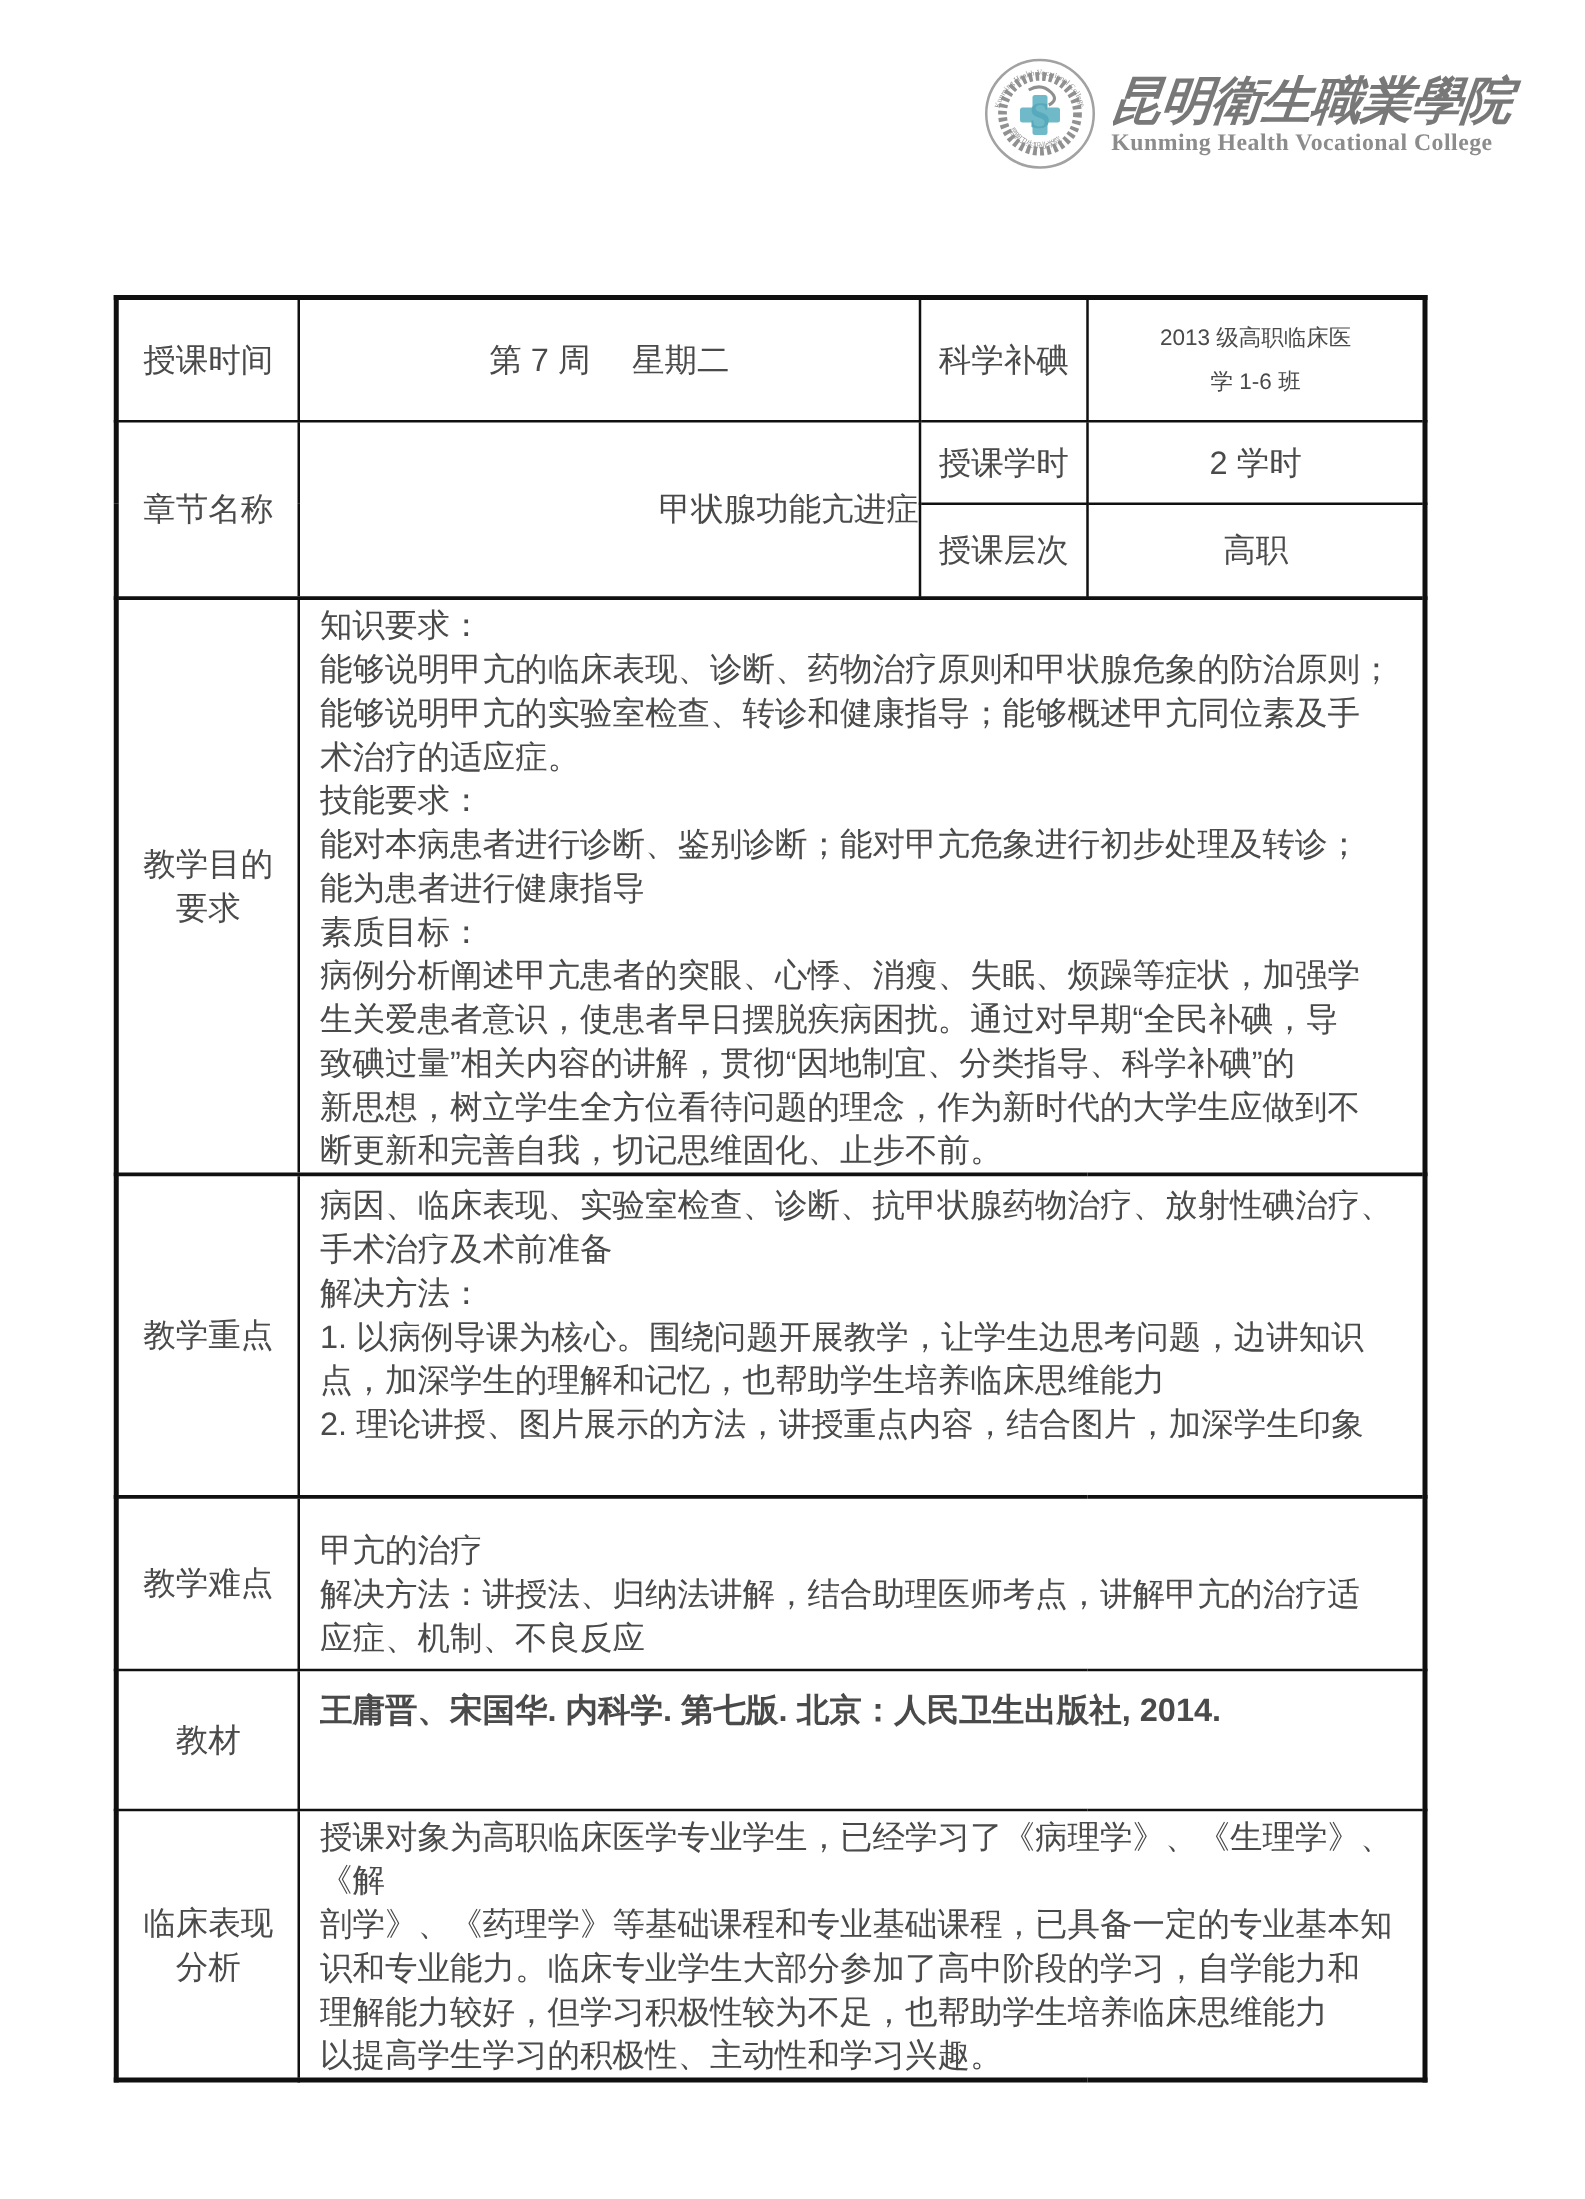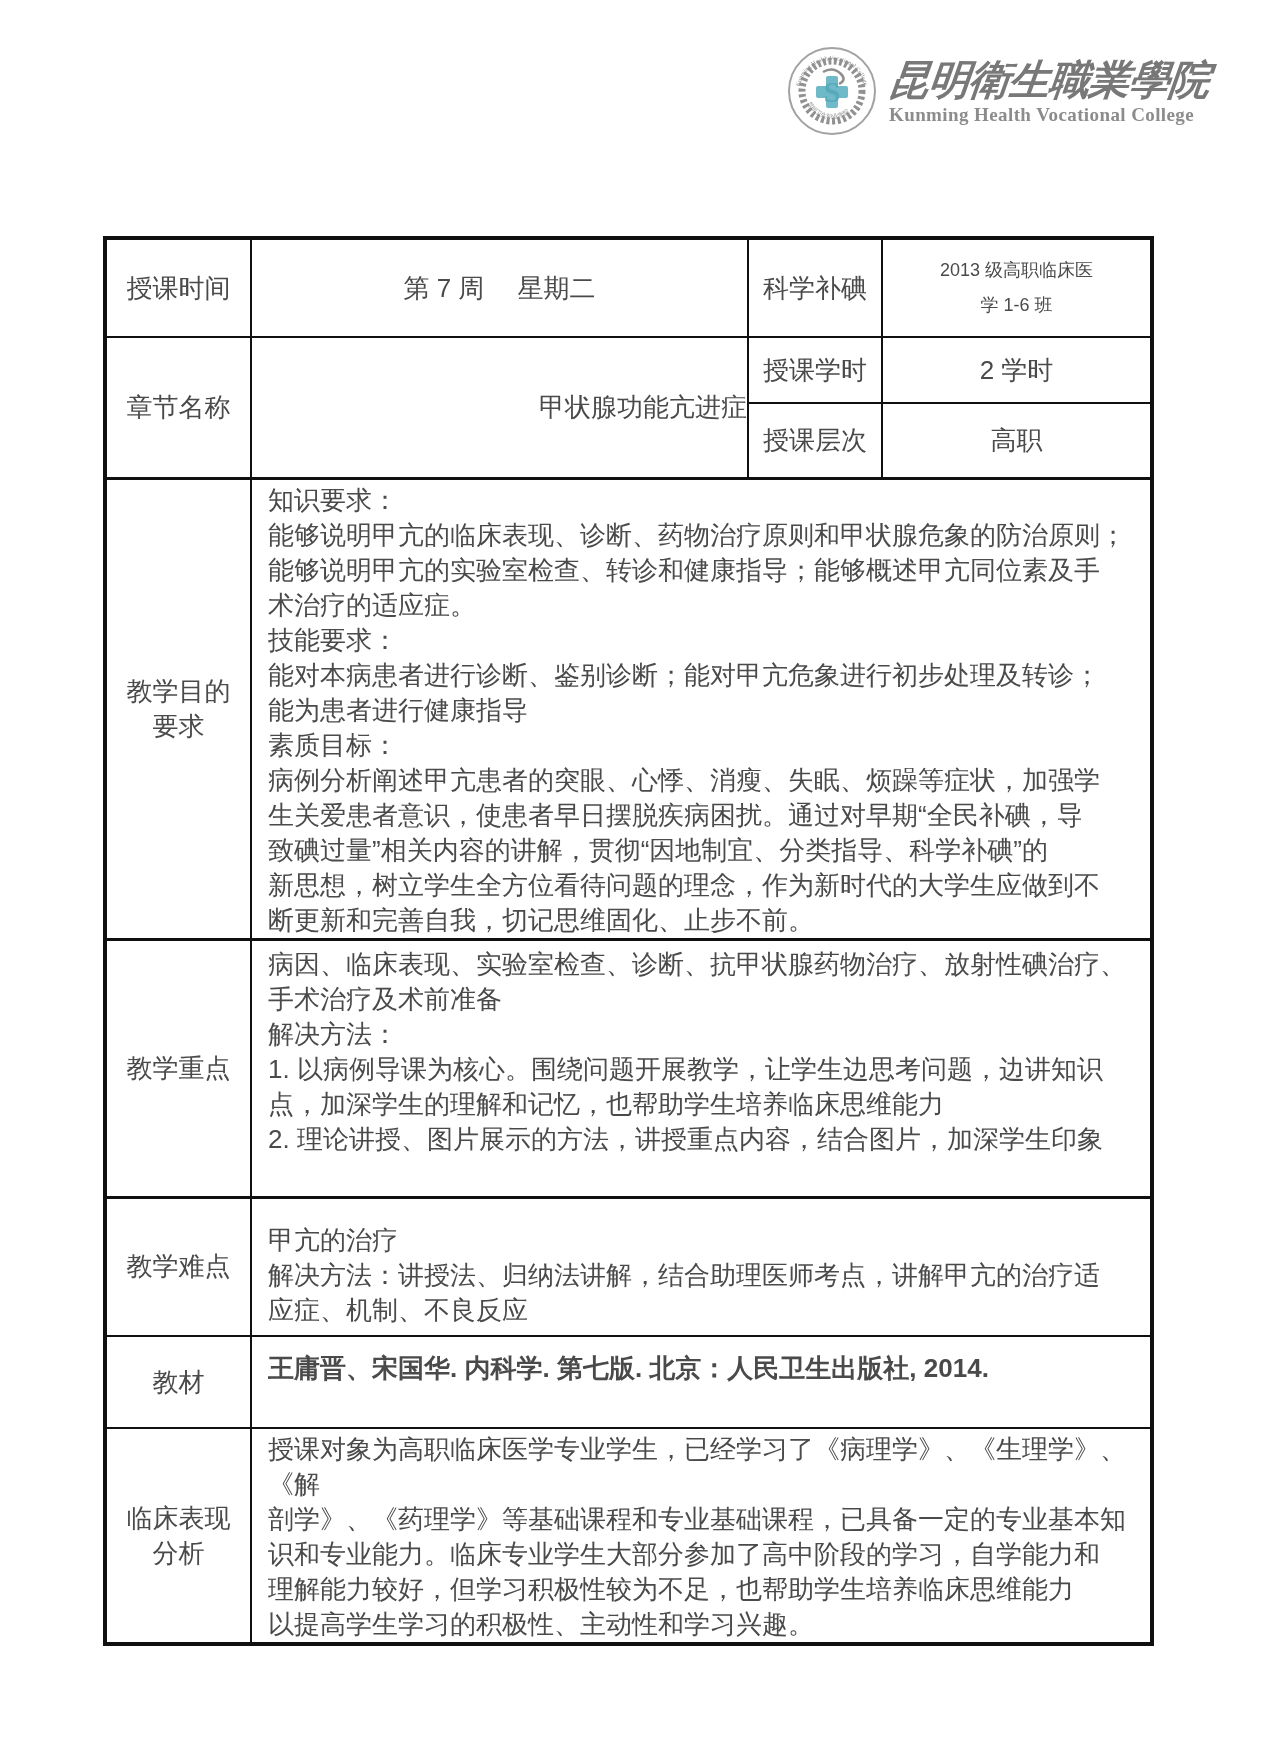--- a/index.html
+++ b/index.html
@@ -27,21 +27,21 @@
   }
   .logo-en {
     font-family:"Liberation Serif","DejaVu Serif",serif;
     font-size:19px; line-height:22px; font-weight:bold;
     color:#8c8c8c; letter-spacing:0.4px; white-space:nowrap;
     margin-top:2px;
   }
 
   
   table.lesson {
-    position:absolute; left:103px; top:236px;
+    position:absolute; left:91px; top:236px;
     width:1047px;
     border-collapse:collapse;
     table-layout:fixed;
     border:4px solid #101010;
   }
   table.lesson td {
     border:2px solid #101010;
     font-size:26px;
     line-height:35px;
     color:#4a4a4a;
@@ -151,21 +151,21 @@
 2. 理论讲授、图片展示的方法，讲授重点内容，结合图片，加深学生印象</td>
     </tr>
 
     <tr style="height:139px" class="thick-top">
       <td class="lbl">教学难点</td>
       <td class="content pad-md" colspan="3">甲亢的治疗
 解决方法：讲授法、归纳法讲解，结合助理医师考点，讲解甲亢的治疗适
 应症、机制、不良反应</td>
     </tr>
 
-    <tr style="height:92px">
+    <tr style="height:112px">
       <td class="lbl">教材</td>
       <td class="content pad-lg textbook-cell" colspan="3">王庸晋、宋国华. 内科学. 第七版. 北京：人民卫生出版社, 2014.</td>
     </tr>
 
     <tr style="height:173px">
       <td class="lbl">临床表现
 分析</td>
       <td class="content pad-sm" colspan="3">授课对象为高职临床医学专业学生，已经学习了《病理学》、《生理学》、《解
 剖学》、《药理学》等基础课程和专业基础课程，已具备一定的专业基本知
 识和专业能力。临床专业学生大部分参加了高中阶段的学习，自学能力和

